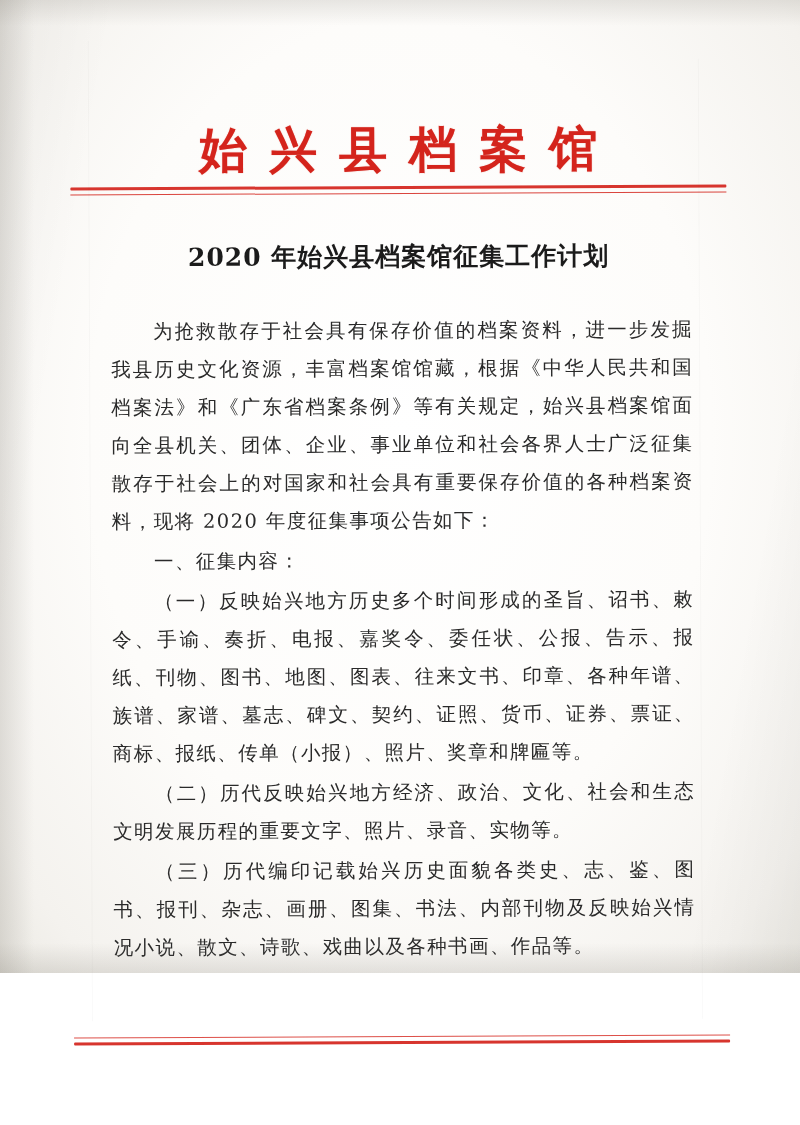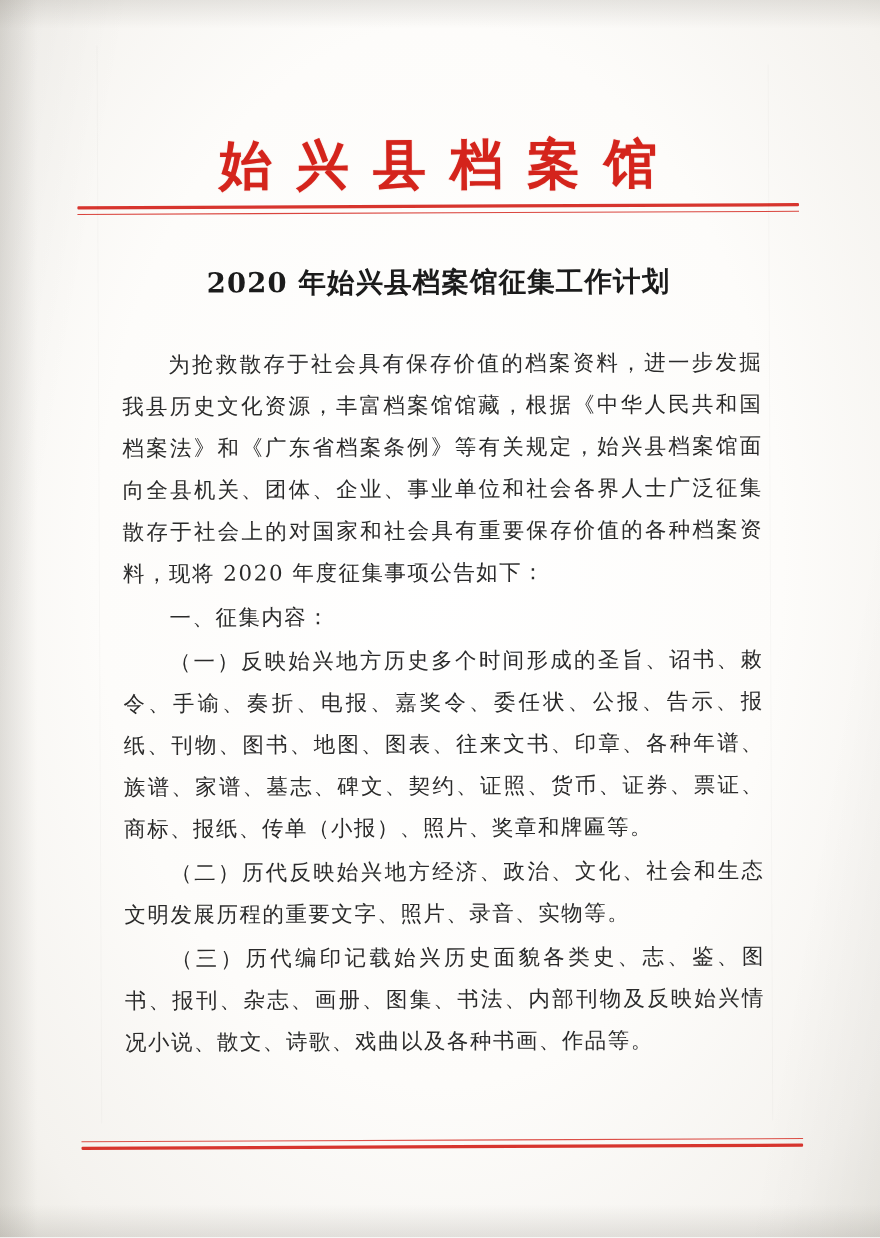--- a/index.html
+++ b/index.html
@@ -11,21 +11,21 @@
     width: 800px;
     height: 1125px;
     overflow: hidden;
     font-family: "DejaVu Serif", "Liberation Serif", serif;
   }
 
   
   .page {
     position: relative;
     width: 800px;
-    height: 1125px;
+    height: 973px;
     background:
       radial-gradient(ellipse at 50% 45%, #ffffff 0%, #fdfcfa 55%, #f4f2ee 88%, #eceae4 100%);
   }
   .page::before {
     content: "";
     position: absolute;
     inset: 0;
     background:
       linear-gradient(100deg, rgba(0,0,0,0.035) 0%, rgba(0,0,0,0) 12%, rgba(0,0,0,0) 88%, rgba(0,0,0,0.045) 100%);
     pointer-events: none;

